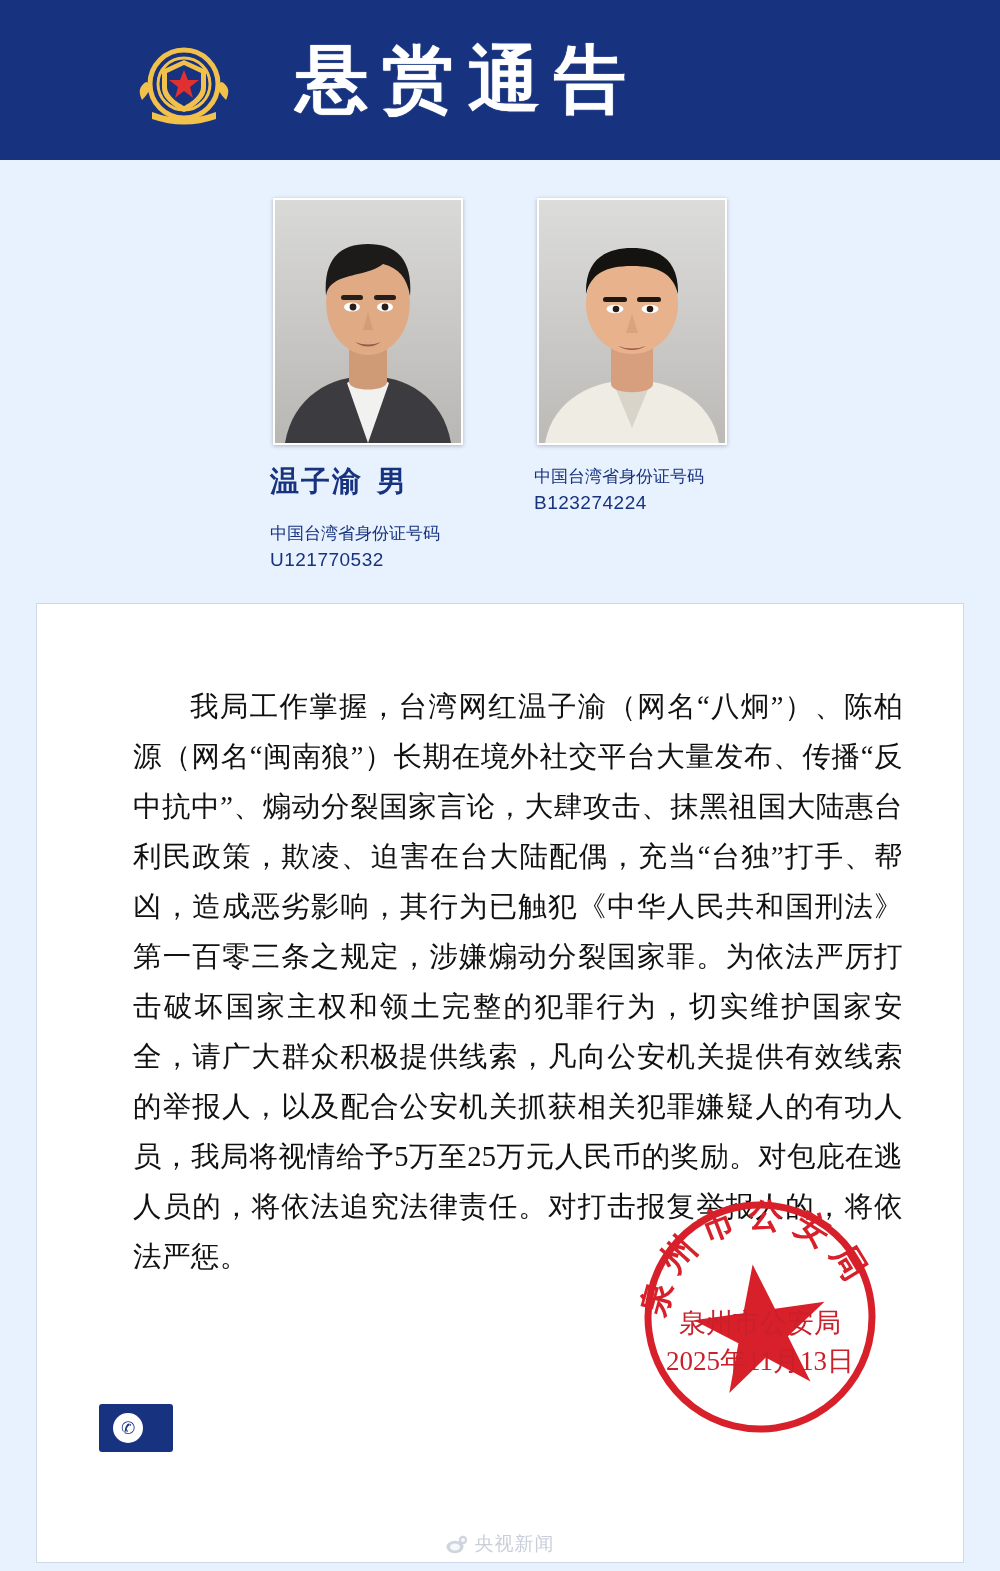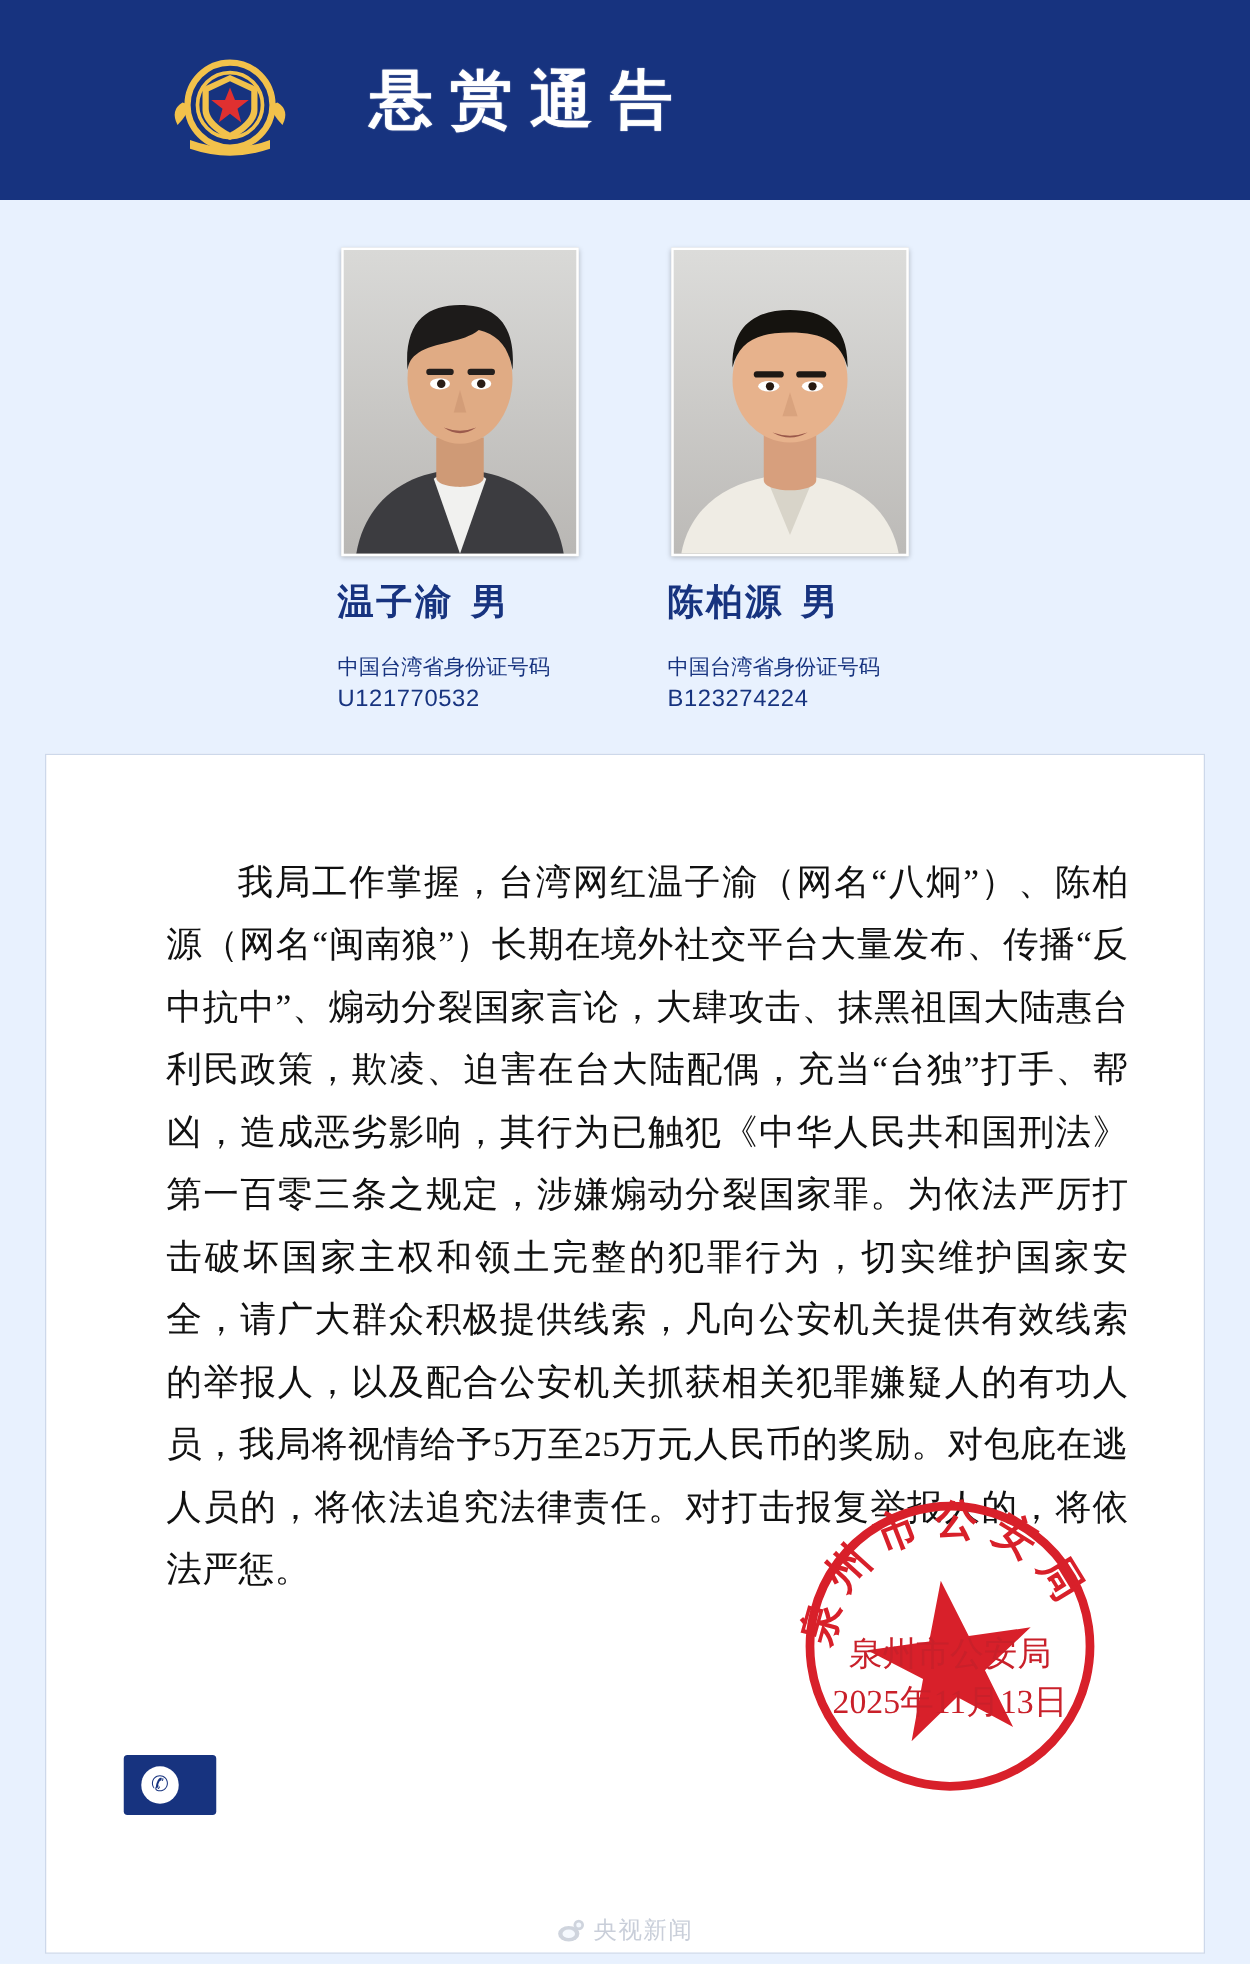--- a/index.html
+++ b/index.html
@@ -27,21 +27,21 @@
   }
   .emblem {
     width: 108px;
     height: 108px;
     position: relative;
     flex: 0 0 auto;
     margin-right: 58px;
   }
   .emblem svg { display: block; }
   .header-title {
-    font-size: 50px;
+    font-size: 72px;
     letter-spacing: 14px;
     font-weight: bold;
     color: #ffffff;
     font-family: "Liberation Sans", "DejaVu Sans", sans-serif;
     text-shadow: 0 0 1px #fff;
   }
 
   
   .suspects {
     display: flex;
@@ -257,23 +257,20 @@
 
         <ellipse cx="76" cy="109" rx="8.5" ry="4.2" fill="#ffffff"></ellipse>
         <ellipse cx="111" cy="109" rx="8.5" ry="4.2" fill="#ffffff"></ellipse>
         <circle cx="77" cy="109" r="3.3" fill="#271a12"></circle>
         <circle cx="111" cy="109" r="3.3" fill="#271a12"></circle>
 
         <path d="M93 114 l-6 19 h12 z" fill="#cb9470" opacity=".5"></path>
 
         <path d="M79 146 q14 8 28 0 q-14 5 -28 0 z" fill="#9a584a"></path>
       </svg>
-    </div>
-    <div class="sname">
-      <span>陈柏源</span><span class="gender">男</span>
     </div>
     <div class="sid-label">中国台湾省身份证号码</div>
     <div class="sid-num">B123274224</div>
   </div>
 
 </div>
 
 <div class="card">
 
   <div class="body-text">我局工作掌握，台湾网红温子渝（网名“八炯”）、陈柏源（网名“闽南狼”）长期在境外社交平台大量发布、传播“反中抗中”、煽动分裂国家言论，大肆攻击、抹黑祖国大陆惠台利民政策，欺凌、迫害在台大陆配偶，充当“台独”打手、帮凶，造成恶劣影响，其行为已触犯《中华人民共和国刑法》第一百零三条之规定，涉嫌煽动分裂国家罪。为依法严厉打击破坏国家主权和领土完整的犯罪行为，切实维护国家安全，请广大群众积极提供线索，凡向公安机关提供有效线索的举报人，以及配合公安机关抓获相关犯罪嫌疑人的有功人员，我局将视情给予5万至25万元人民币的奖励。对包庇在逃人员的，将依法追究法律责任。对打击报复举报人的，将依法严惩。</div>

